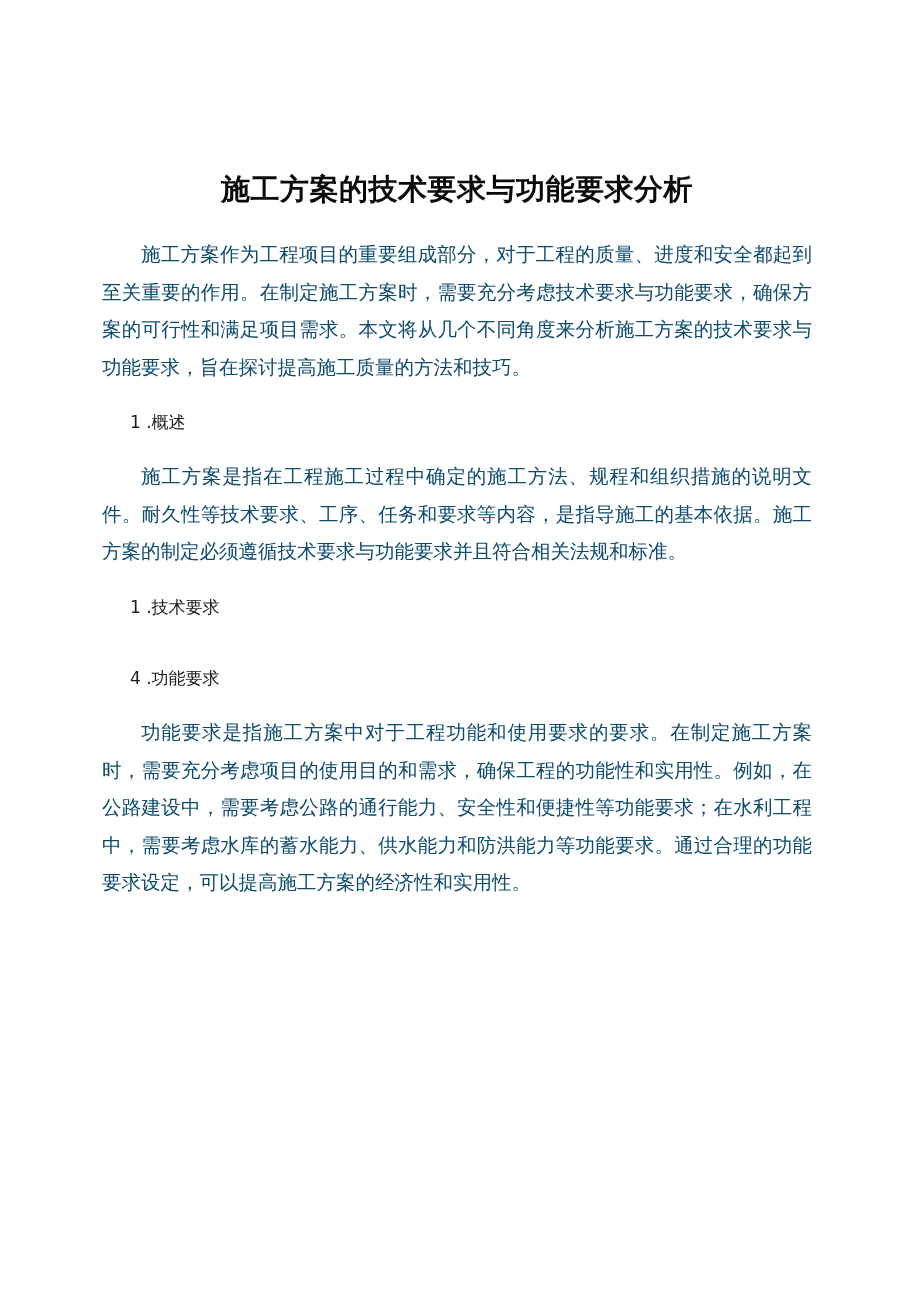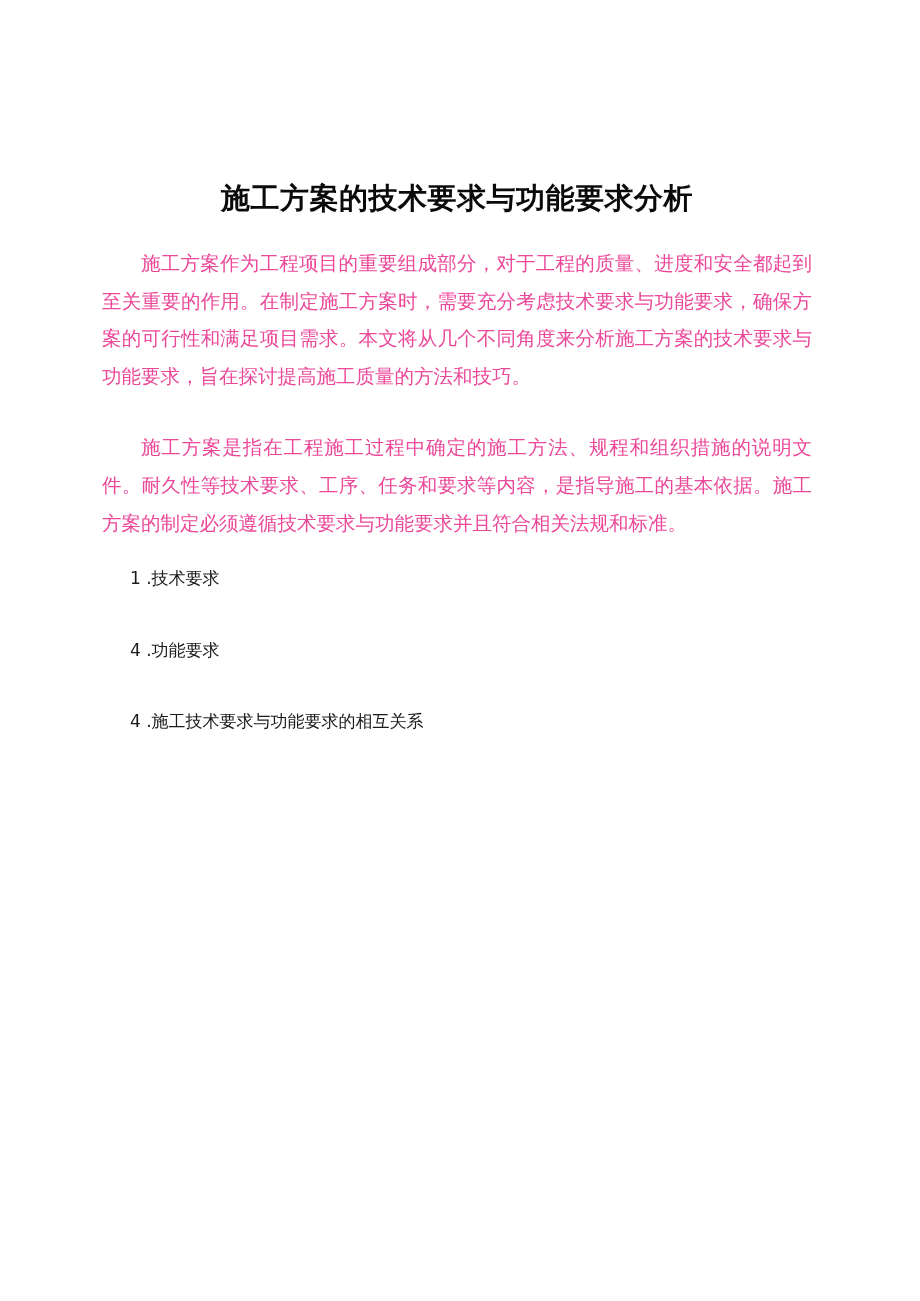--- a/index.html
+++ b/index.html
@@ -9,21 +9,21 @@
     background: #ffffff;
   }
   body {
     font-family: "DejaVu Serif", "Liberation Serif", serif;
     color: #000000;
   }
   .page {
     position: relative;
     width: 920px;
     height: 1117px;
-    margin: 9px auto;
+    margin: 0 auto;
     background: #ffffff;
     overflow: hidden;
     box-sizing: border-box;
   }
   .content {
     position: absolute;
     left: 102px;
     top: 0;
     width: 710px;
   }
@@ -39,21 +39,21 @@
     padding-top: 172px;
     padding-bottom: 0;
   }
   .body-para {
     font-family: "DejaVu Serif", "Liberation Serif", serif;
     font-size: 19.5px;
     line-height: 37.6px;
     text-align: justify;
     text-justify: inter-character;
     text-indent: 2em;
-    color: #ec4899;
+    color: #0c4a6e;
     margin: 0;
     word-break: break-all;
   }
   .section-heading {
     font-family: "DejaVu Sans", "Liberation Sans", sans-serif;
     font-size: 17px;
     line-height: 37.6px;
     color: #1a1a1a;
     margin: 0;
     padding-left: 28px;
@@ -71,28 +71,29 @@
 <div class="page">
   <div class="content">
 
     <h1 class="doc-title">施工方案的技术要求与功能要求分析</h1>
 
     <div class="gap-after-title"></div>
 
     <p class="body-para">施工方案作为工程项目的重要组成部分，对于工程的质量、进度和安全都起到至关重要的作用。在制定施工方案时，需要充分考虑技术要求与功能要求，确保方案的可行性和满足项目需求。本文将从几个不同角度来分析施工方案的技术要求与功能要求，旨在探讨提高施工质量的方法和技巧。</p>
 
     <div class="gap-before-h"></div>
+    <h2 class="section-heading">1 .概述</h2>
     <div class="gap-after-h"></div>
     <p class="body-para">施工方案是指在工程施工过程中确定的施工方法、规程和组织措施的说明文件。耐久性等技术要求、工序、任务和要求等内容，是指导施工的基本依据。施工方案的制定必须遵循技术要求与功能要求并且符合相关法规和标准。</p>
 
     <div class="gap-before-h"></div>
     <h2 class="section-heading">1 .技术要求</h2>
     <div class="gap-after-h"></div>
 
     <div class="gap-before-h"></div>
     <h2 class="section-heading">4 .功能要求</h2>
     <div class="gap-after-h"></div>
+    <p class="body-para">功能要求是指施工方案中对于工程功能和使用要求的要求。在制定施工方案时，需要充分考虑项目的使用目的和需求，确保工程的功能性和实用性。例如，在公路建设中，需要考虑公路的通行能力、安全性和便捷性等功能要求；在水利工程中，需要考虑水库的蓄水能力、供水能力和防洪能力等功能要求。通过合理的功能要求设定，可以提高施工方案的经济性和实用性。</p>
 
     <div class="gap-before-h"></div>
-    <h2 class="section-heading">4 .施工技术要求与功能要求的相互关系</h2>
 
   </div>
 </div>
 
 </body></html>

